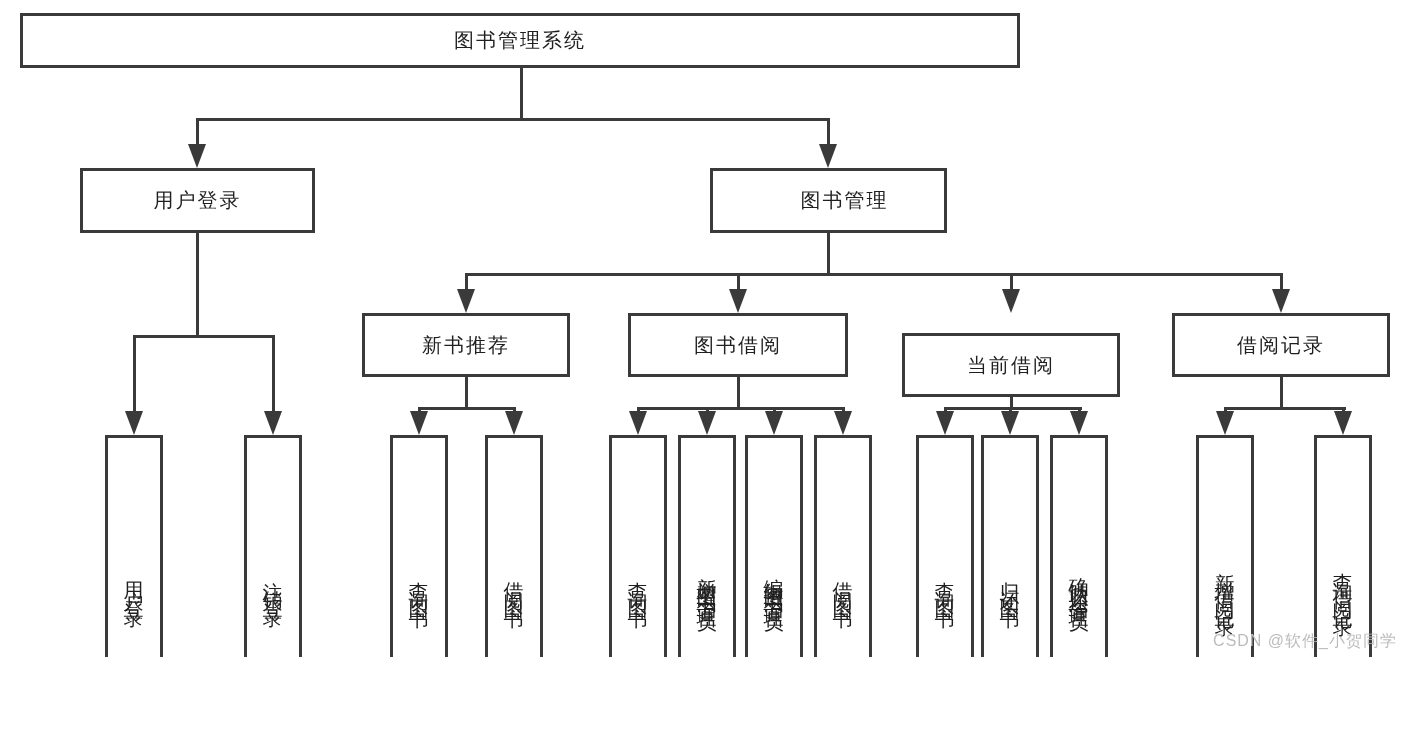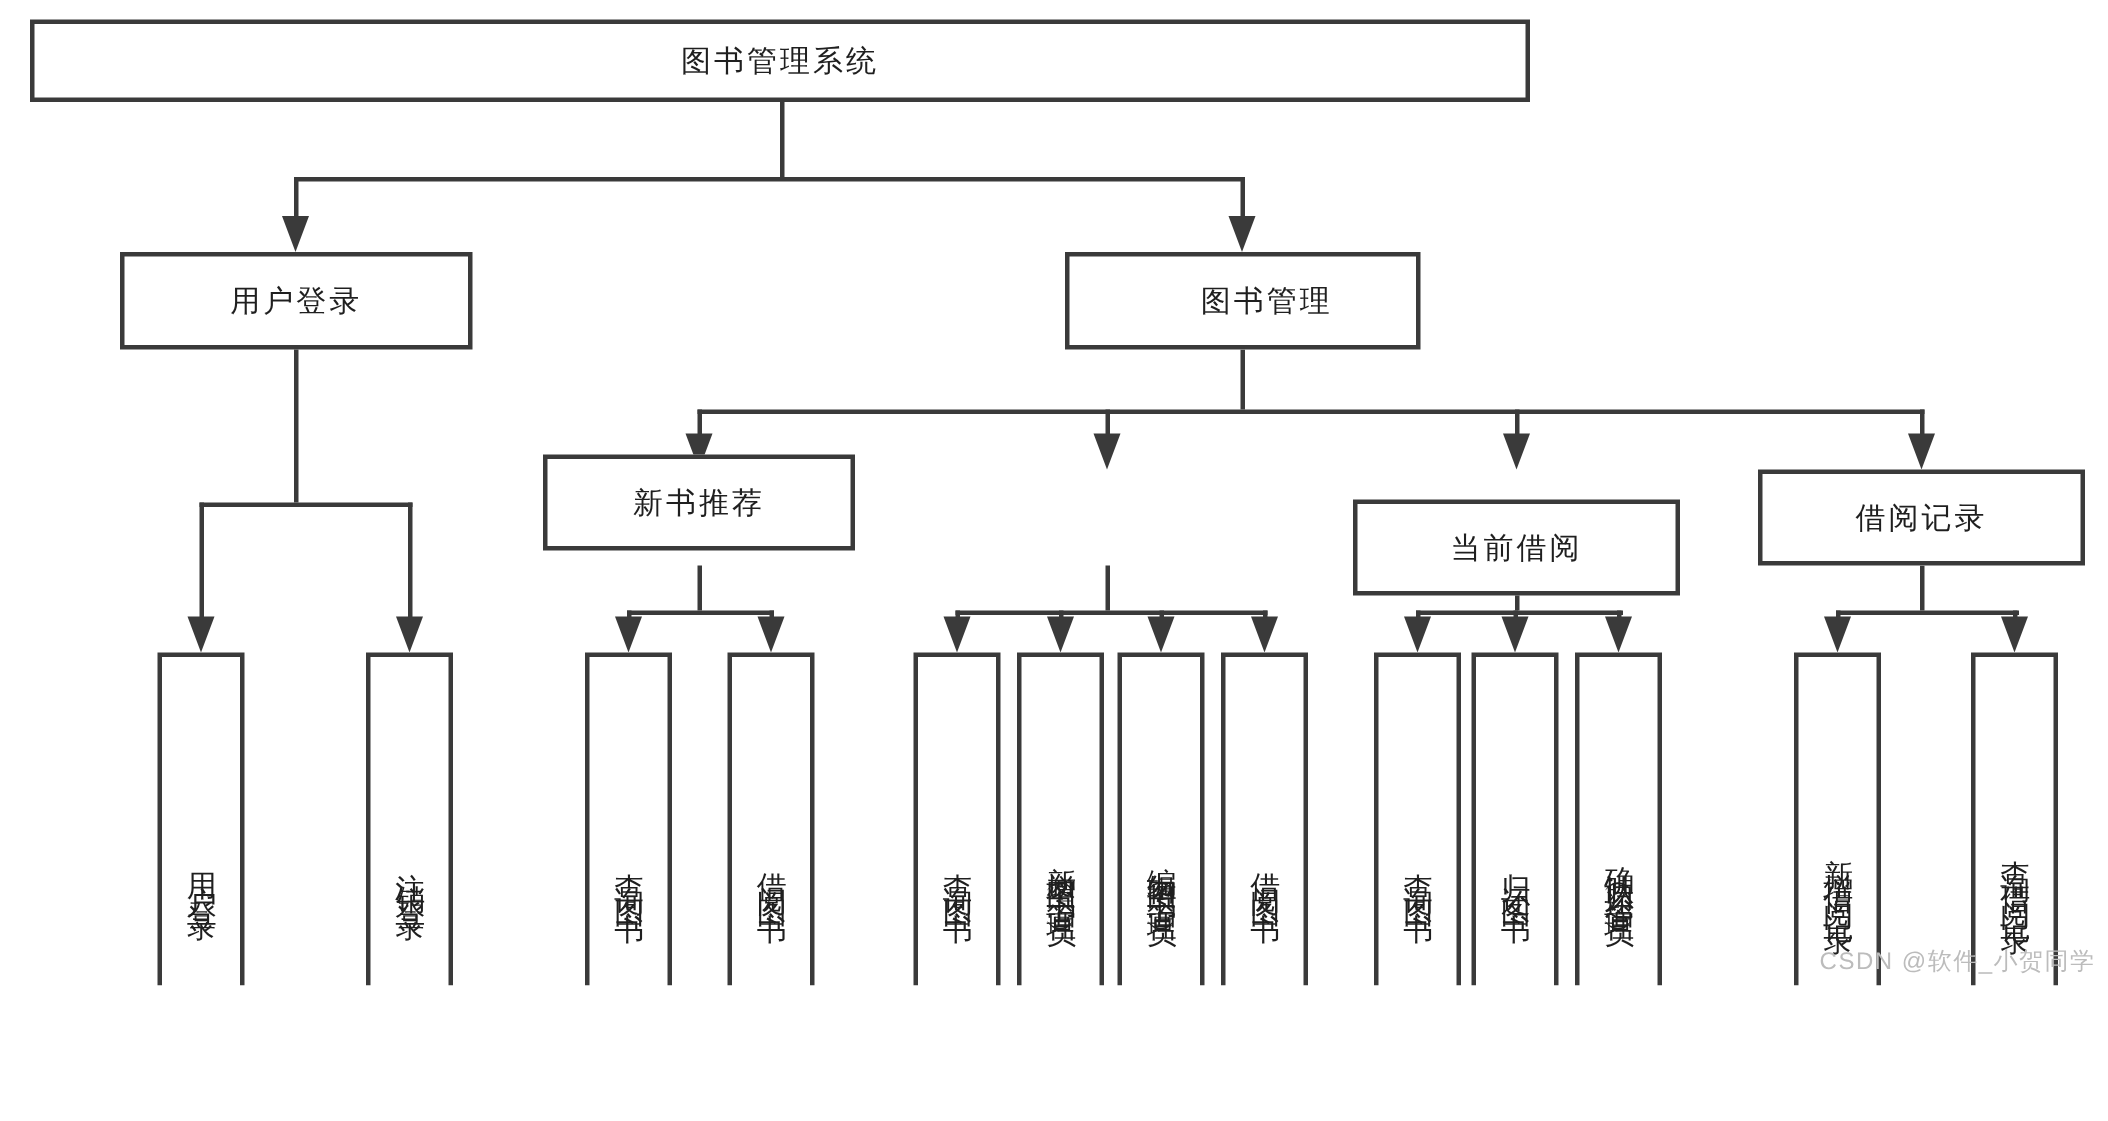--- a/index.html
+++ b/index.html
@@ -64,22 +64,25 @@
   <div class="hline" style="left:464.5px;top:273px;width:818px;"></div>
   <div class="vline" style="left:464.5px;top:273px;height:20px;"></div>
   <div class="vline" style="left:736.5px;top:273px;height:20px;"></div>
   <div class="vline" style="left:1009.5px;top:273px;height:20px;"></div>
   <div class="vline" style="left:1279.5px;top:273px;height:20px;"></div>
   <div class="arrow" style="left:457px;top:289px;"></div>
   <div class="arrow" style="left:729px;top:289px;"></div>
   <div class="arrow" style="left:1002px;top:289px;"></div>
   <div class="arrow" style="left:1272px;top:289px;"></div>
 
-  <div class="box" style="left:362px;top:303px;width:208px;height:64px;">
+  <div class="box" style="left:362px;top:313px;width:208px;height:64px;">
     <span>新书推荐</span>
+  </div>
+  <div class="box" style="left:628px;top:313px;width:220px;height:64px;">
+    <span>图书借阅</span>
   </div>
   <div class="box" style="left:902px;top:313px;width:218px;height:64px;margin-top:20px;">
     <span>当前借阅</span>
   </div>
   <div class="box" style="left:1172px;top:313px;width:218px;height:64px;">
     <span>借阅记录</span>
   </div>
 
   <div class="vline" style="left:464.5px;top:377px;height:30px;"></div>
   <div class="hline" style="left:417.5px;top:407px;width:98px;"></div>

